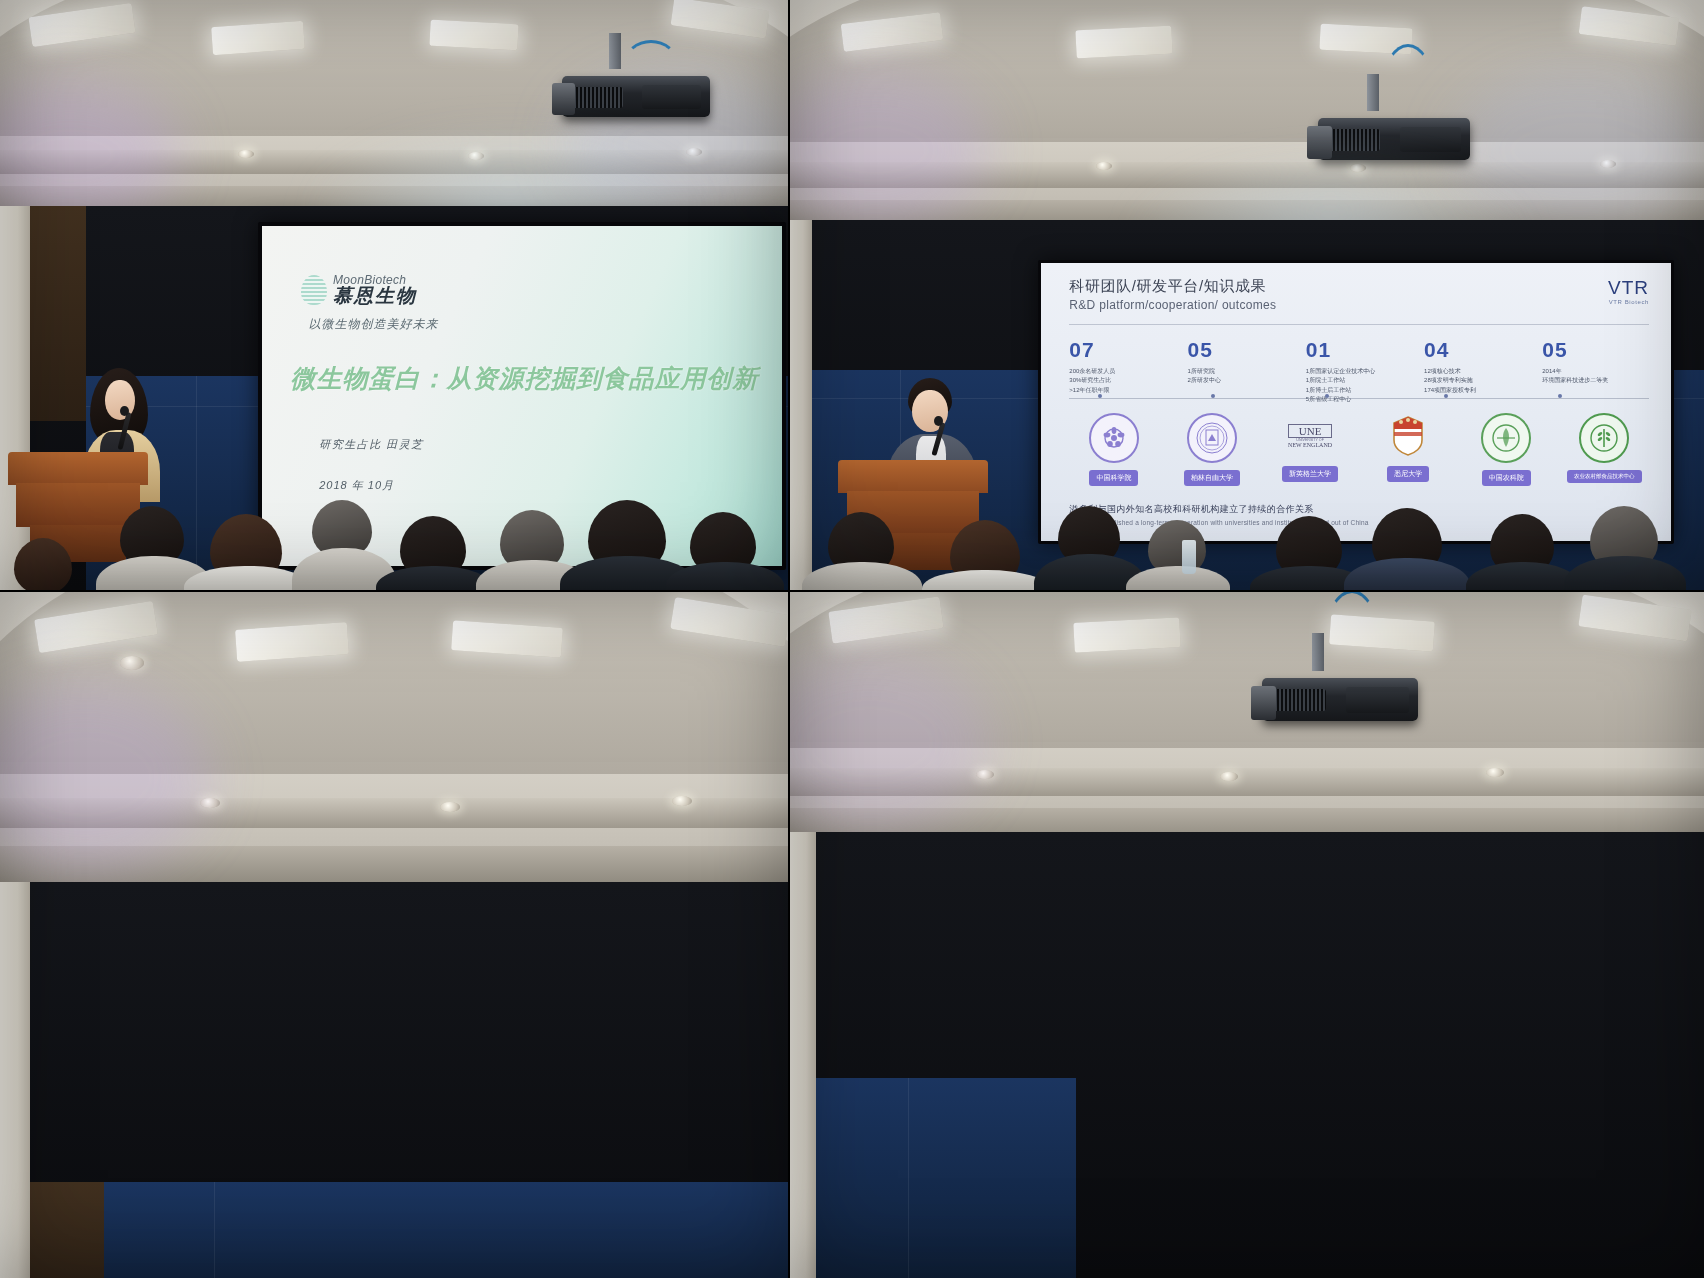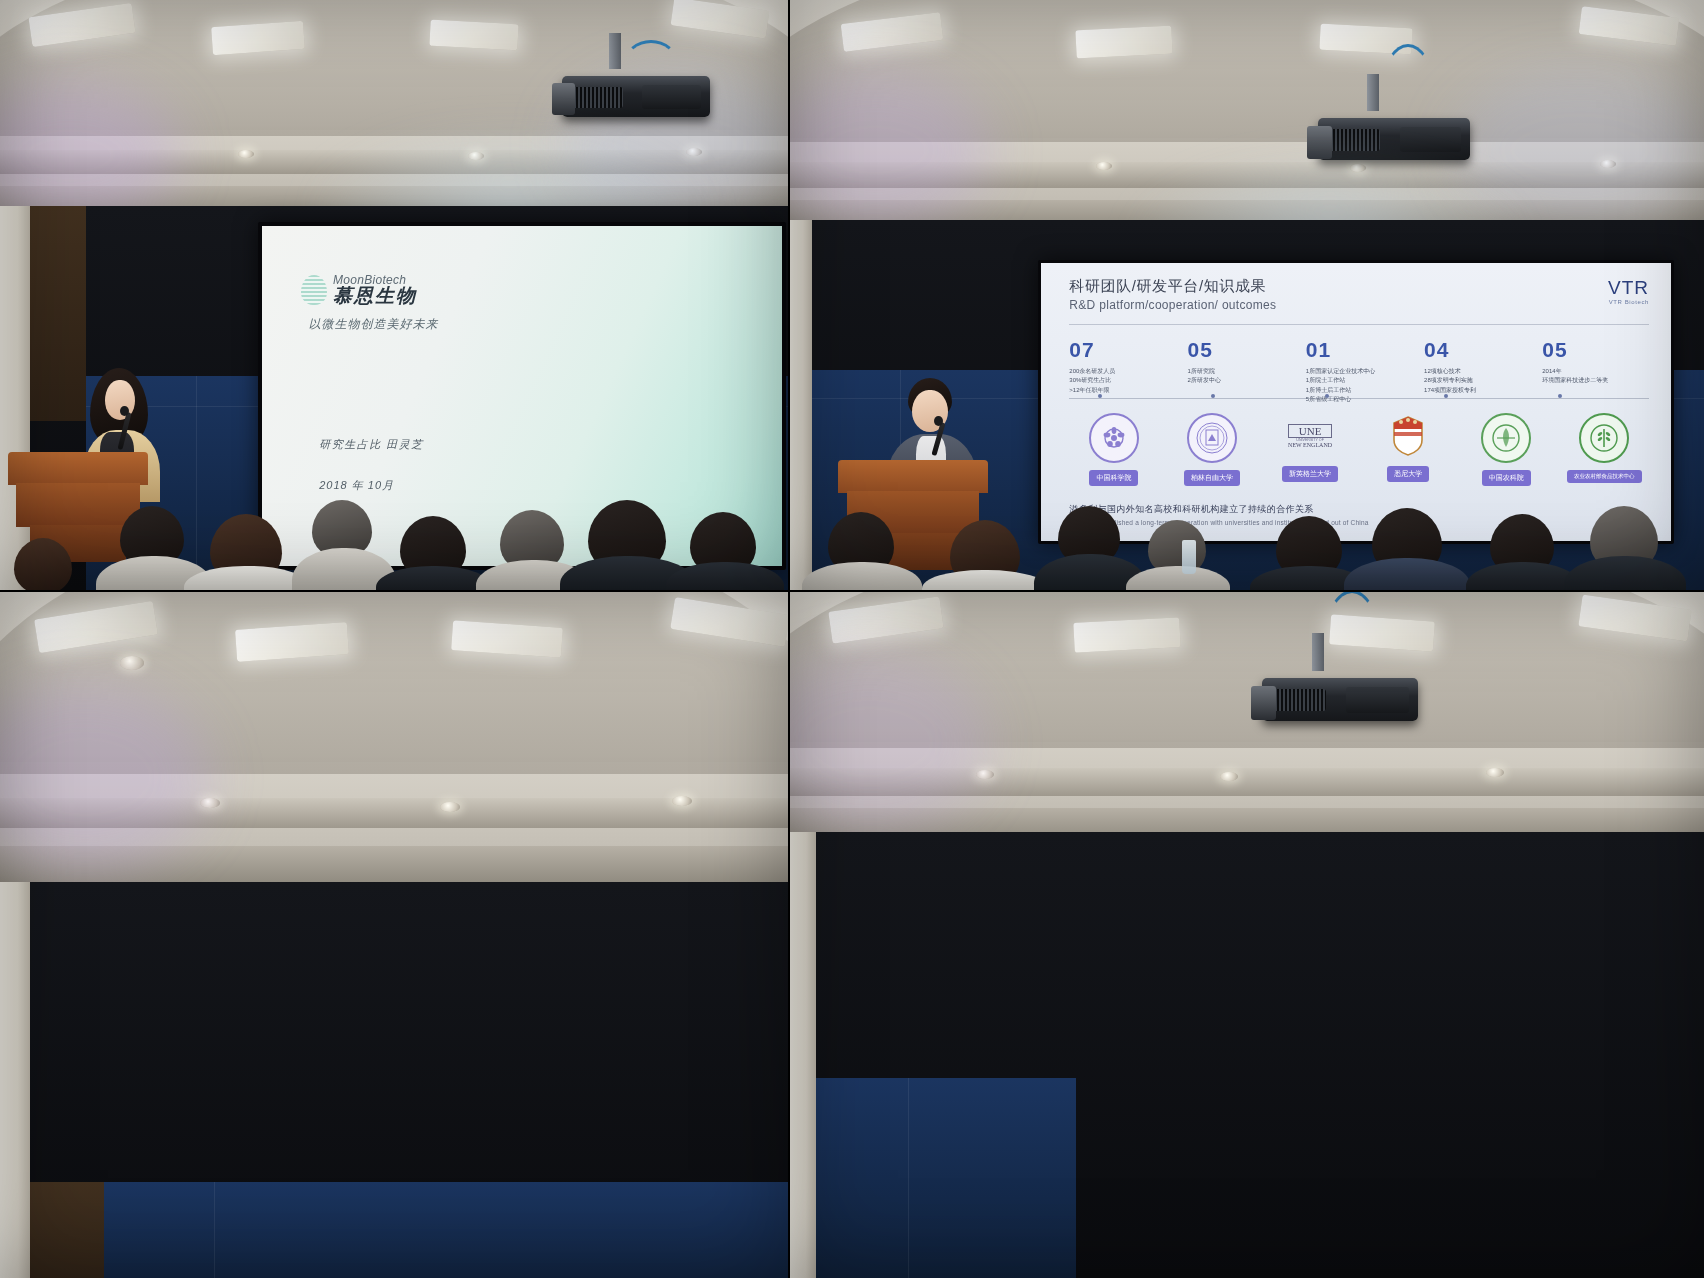--- a/index.html
+++ b/index.html
@@ -183,20 +183,21 @@
         <div class="screen" style="inset:4px">
           <div class="s1">
             <div class="s1-logo">
               <div class="s1-mark"></div>
               <div>
                 <div class="s1-lg-en">MoonBiotech</div>
                 <div class="s1-lg-cn">慕恩生物</div>
               </div>
             </div>
             <div class="s1-tag">以微生物创造美好未来</div>
+            <div class="s1-title">微生物蛋白：从资源挖掘到食品应用创新</div>
             <div class="s1-by">研究生占比  田灵芝</div>
             <div class="s1-date">2018 年 10月</div>
           </div>
         </div>
       </div>
 
       <div class="speaker" style="left:78px;top:368px;width:86px;height:130px;">
         <div class="sp-hair" style="left:12px;top:0;width:58px;height:78px;"></div>
         <div class="sp-face" style="left:27px;top:12px;width:30px;height:40px;"></div>
         <div class="sp-body" style="left:6px;top:62px;width:76px;height:72px;background:linear-gradient(180deg,#e5cf9f,#b79a68);"></div>

